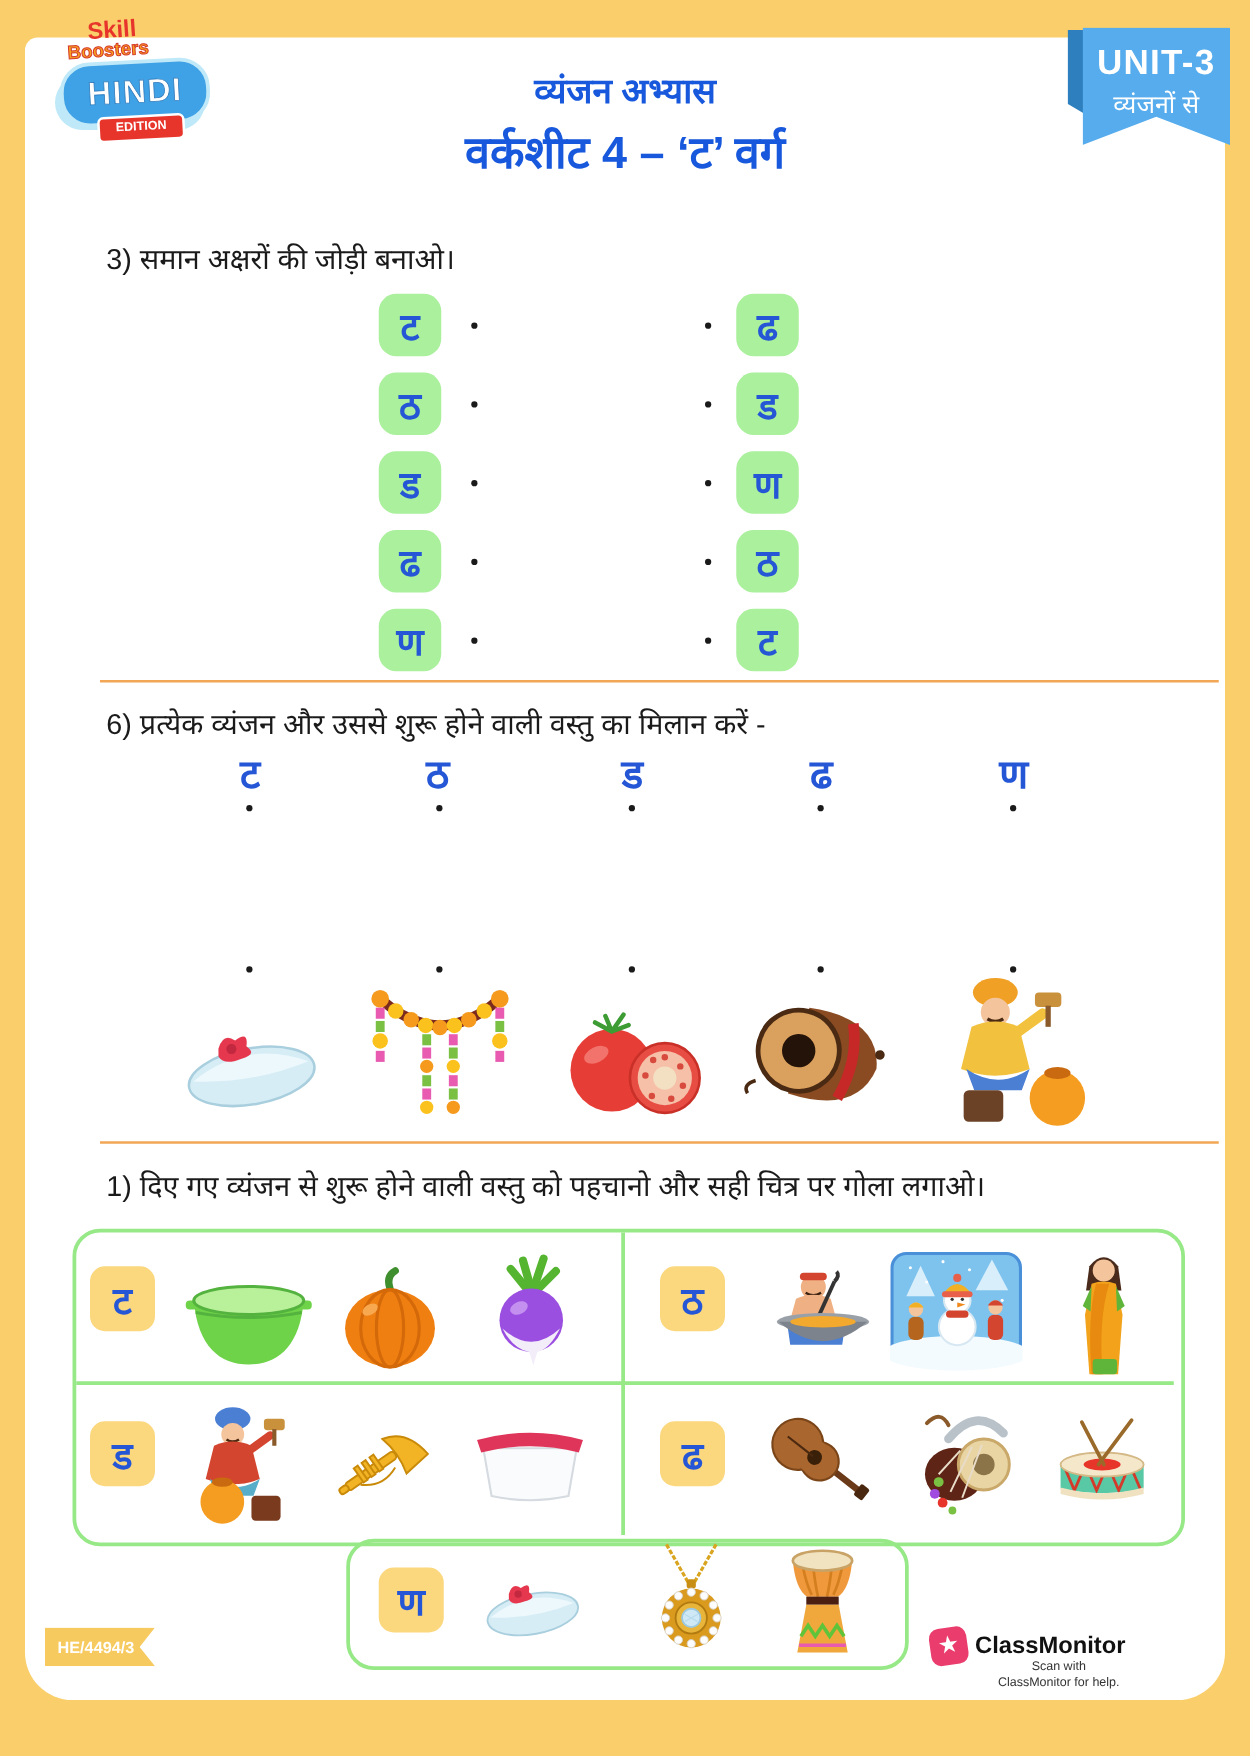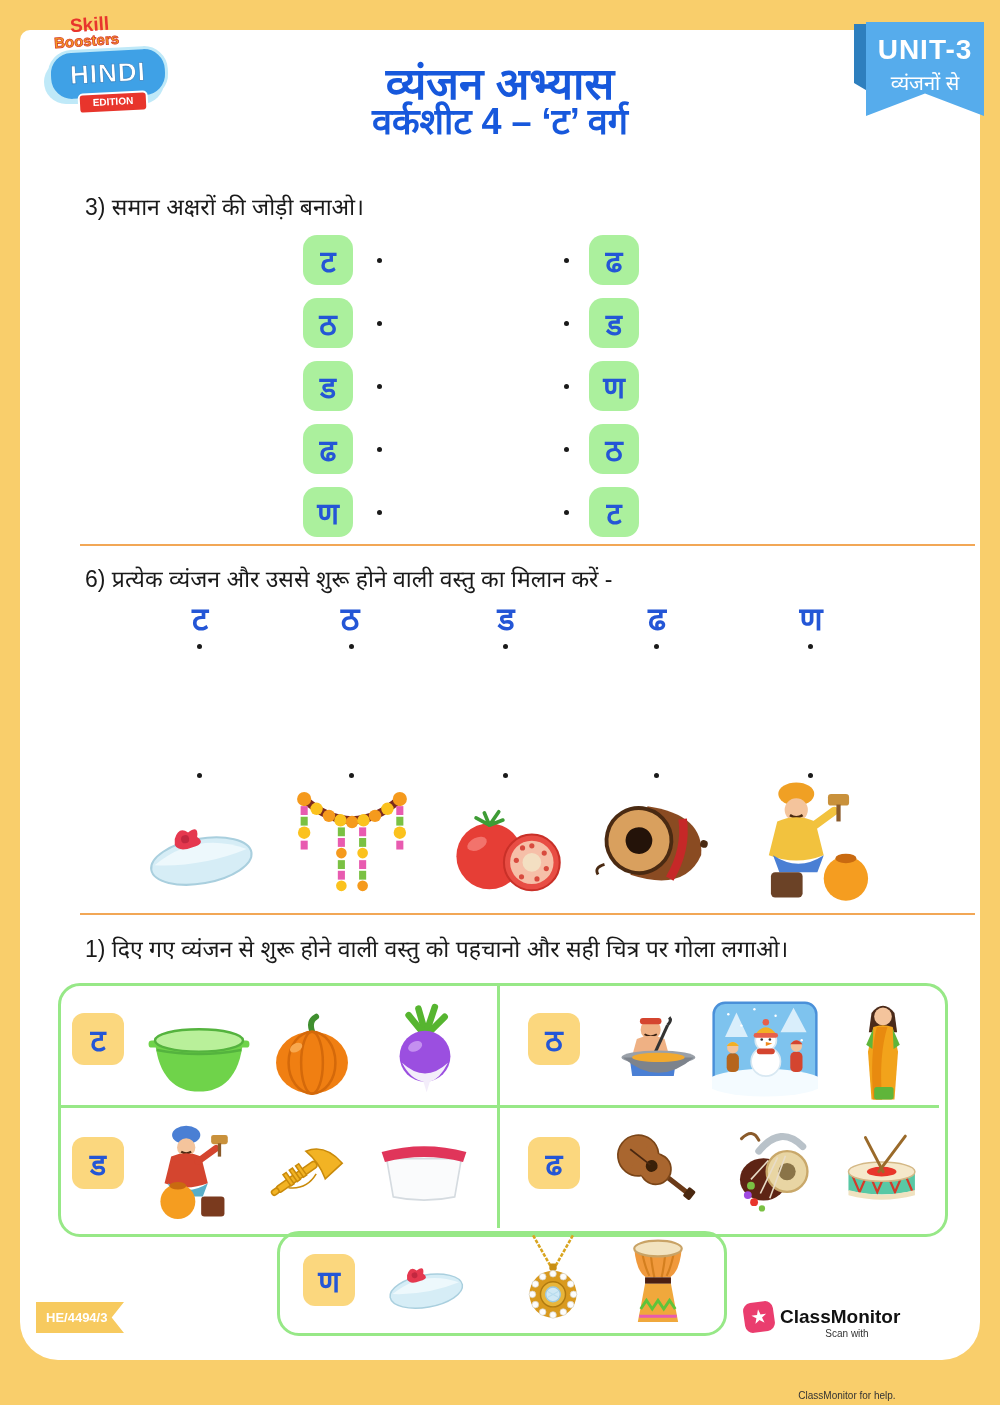--- a/index.html
+++ b/index.html
@@ -1,21 +1,21 @@
 <!DOCTYPE html>
 <html><head>
 <meta charset="utf-8">
 <style>
   html,body{margin:0;padding:0;}
   body{width:1000px;height:1405px;background:#F9CE6B;font-family:"Liberation Sans","DejaVu Sans",sans-serif;position:relative;overflow:hidden;}
   .abs{position:absolute;}
   #card{left:20px;top:30px;width:960px;height:1330px;background:#ffffff;border-radius:10px 10px 38px 38px;}
   
   .title{left:0;width:1000px;text-align:center;color:#1758DC;font-weight:bold;}
-  #title1{top:52px;font-size:44px;text-align:center;}
+  #title1{top:52px;font-size:28px;text-align:center;}
   #title2{top:96px;font-size:36px;}
   
   #badge-fold{left:854px;top:24px;width:22px;height:72px;background:#2E7FBE;clip-path:polygon(0 0,100% 0,100% 100%,0 82%);}
   #badge{left:866px;top:22px;width:118px;height:94px;background:#56ACEC;clip-path:polygon(0 0,100% 0,100% 100%,50% 76%,0 100%);color:#fff;text-align:center;}
   #badge .u{margin-top:12px;font-size:28px;font-weight:bold;letter-spacing:1px;}
   #badge .s{margin-top:3px;font-size:20px;}
   
   #logo{left:26px;top:12px;width:136px;height:104px;}
   .lg-skill{left:44px;top:2px;font-size:19px;font-weight:bold;color:#E8352C;transform:rotate(-4deg);}
   .lg-boost{left:28px;top:20px;font-size:15px;font-weight:bold;color:#F6A21E;-webkit-text-stroke:0.8px #D5372B;transform:rotate(-4deg);}
@@ -435,14 +435,14 @@
       <path d="M24 110 h52" stroke="#E85BB0" stroke-width="4"></path>
     </svg>
   </div>
 
   <div id="ref-ribbon" class="abs">
     <span>HE/4494/3</span>
   </div>
   <div id="cm-logo" class="abs">★</div>
   <div id="cm-brand" class="abs">ClassMonitor</div>
   <div class="abs cm-sub" style="top:1328px;text-align:center;">Scan with</div>
-  <div class="abs cm-sub" style="top:1390px;">ClassMonitor for help.</div>
+  <div class="abs cm-sub" style="top:1341px;">ClassMonitor for help.</div>
 </div>
 
 </body></html>

